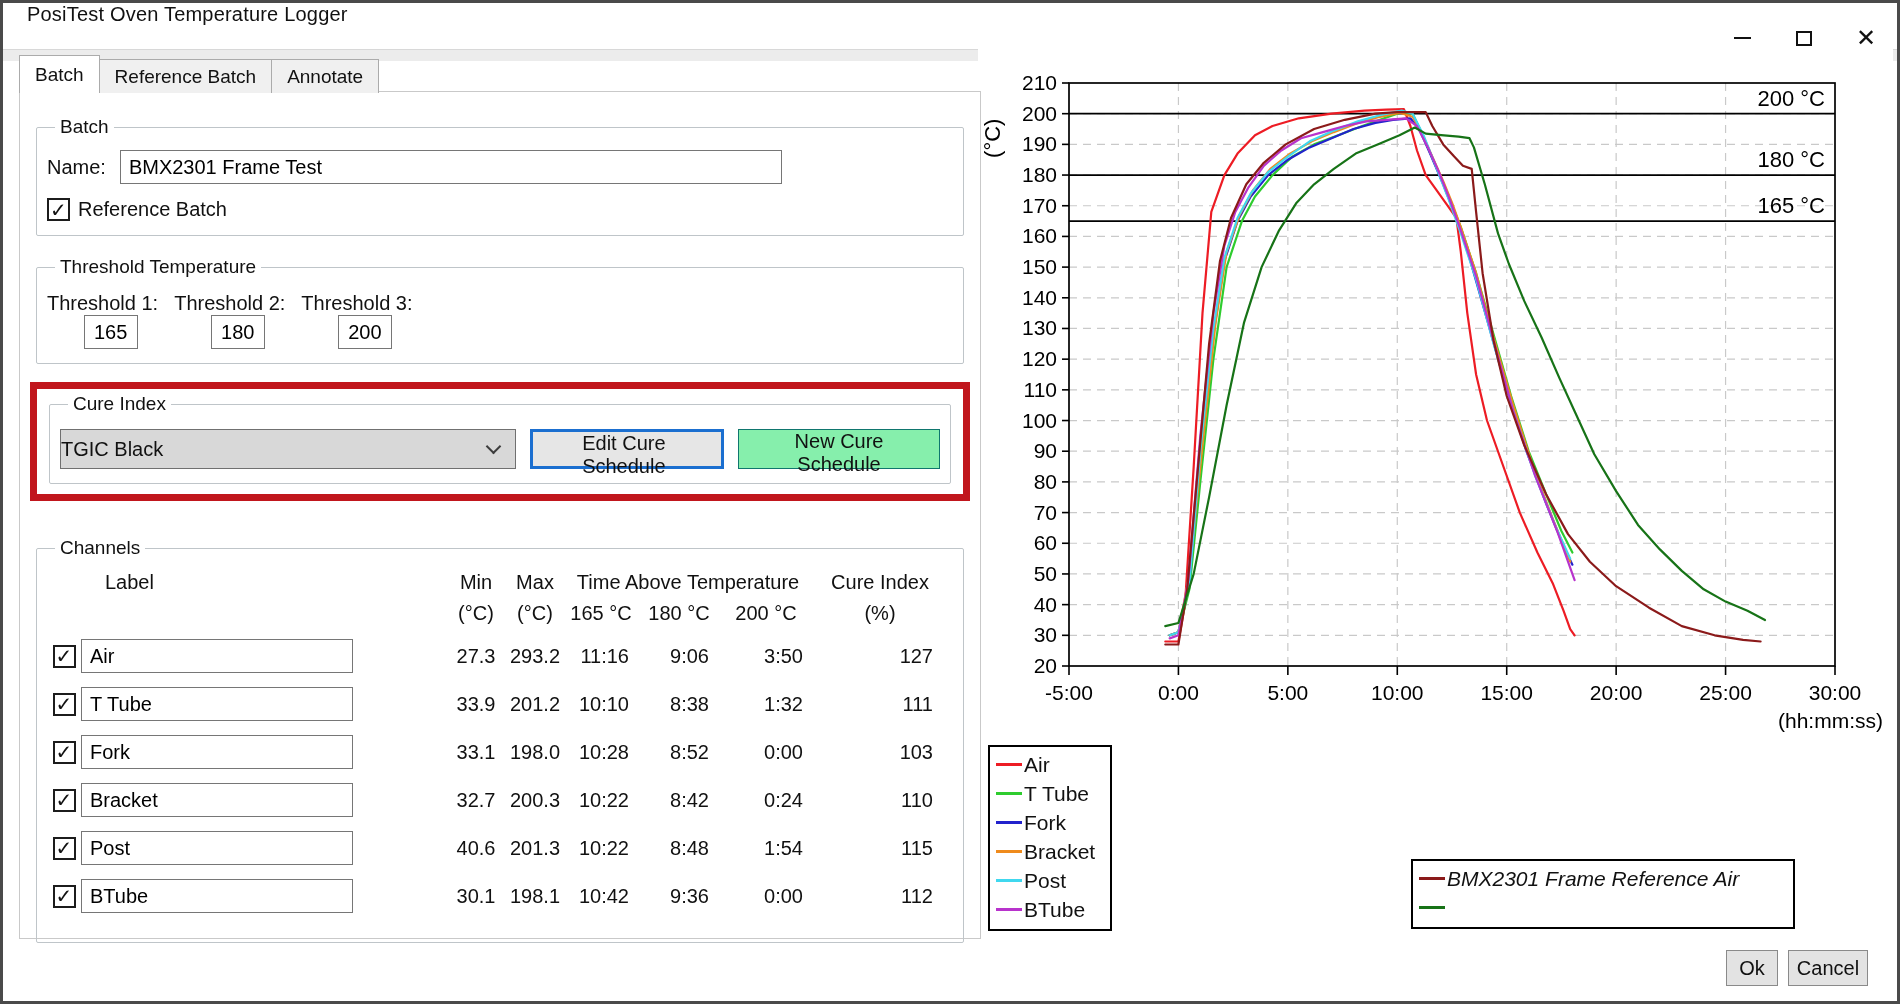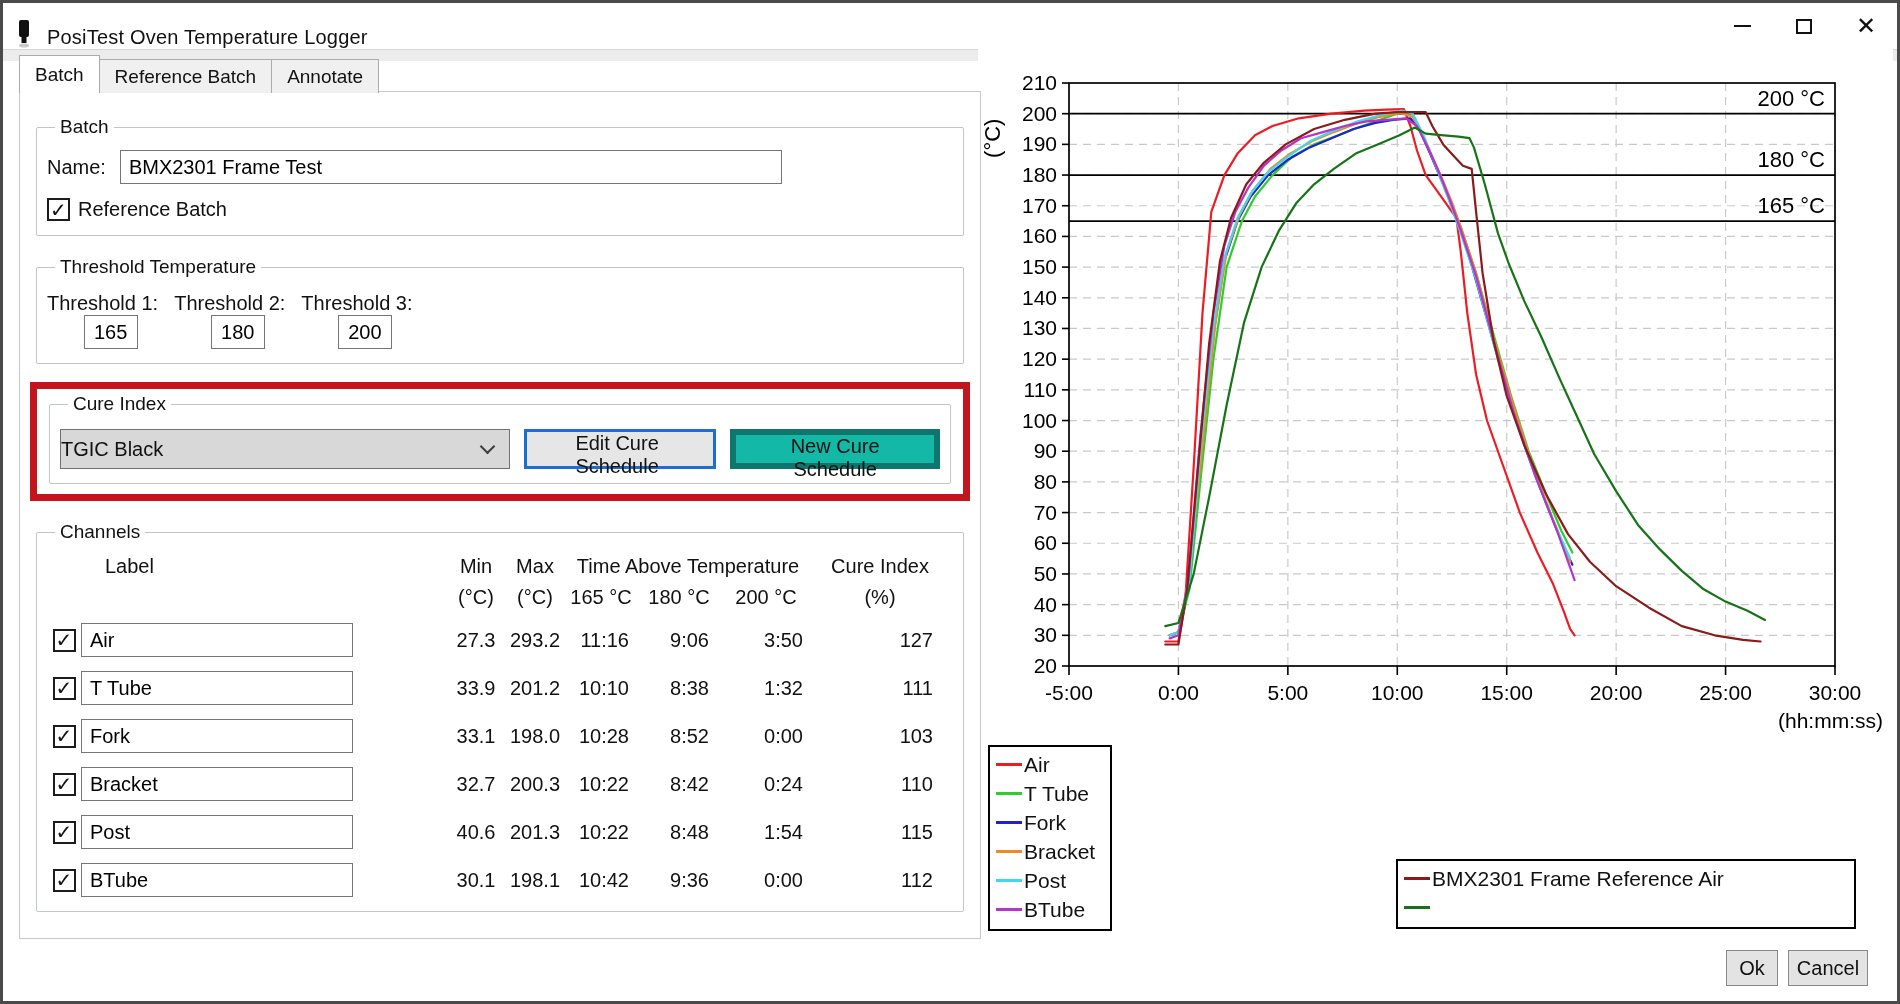--- a/index.html
+++ b/index.html
@@ -2,21 +2,21 @@
 <html><head>
 <meta charset="utf-8">
 <style>
   * { margin:0; padding:0; box-sizing:border-box; }
   html,body { width:1900px; height:1004px; overflow:hidden; background:#d9d9d9;
               font-family:"Liberation Sans", sans-serif; color:#111; }
   .window { position:absolute; left:0; top:0; width:1900px; height:1004px;
             background:#ffffff; border:3px solid #4a4a4a; }
   
   .titlebar { position:absolute; left:0; top:0; right:0; height:46px; background:#fff;
-              display:flex; align-items:flex-end; padding-left:12px; }
+              display:flex; align-items:flex-start; padding-left:24px;flex-direction:column; }
   .app-icon { width:18px; height:30px; margin-right:14px; }
   .title-text { font-size:20px; letter-spacing:.2px; }
   .winbtns { margin-left:auto; display:flex; align-items:center; height:100%; }
   .winbtn { width:62px; height:100%; display:flex; align-items:center; justify-content:center; cursor:default; }
   .ic-min { width:17px; border-top:2.5px solid #111; display:block; }
   .ic-max { width:16px; height:15px; border:2.5px solid #111; display:block; }
   .ic-close { font-size:24px; line-height:1; color:#111; }
   .under-strip { position:absolute; left:0; top:46px; right:0; height:12px;
                  background:#ececec; border-top:1px solid #d8d8d8; }
   
@@ -45,43 +45,43 @@
   .th-input { width:54px; text-align:center; margin-left:16px; height:36px; }
   
   .red-box { margin:18px 0 0 0; border:7px solid #c1161d; padding:4px 10px 10px; }
   .fs-cure { margin:0 2px; }
   .cure-row { display:flex; align-items:center; margin-top:6px; }
   .combo { width:466px; height:40px; background:#d8d8d8; border:1px solid #707070;
            display:flex; align-items:center; justify-content:space-between; padding-left:0; }
   .combo-text { font-size:20px; }
   .chev { width:11px; height:11px; border-right:2px solid #3d3d3d; border-bottom:2px solid #3d3d3d;
           transform:rotate(45deg); margin:-5px 16px 0 0; }
-  .btn { font-size:20px; height:40px; background:#14b8a6; border:6px solid #0f766e;
+  .btn { font-size:20px; height:40px; background:#86efac; border:1px solid #0f766e;
          padding:0 13px; font-family:inherit; color:#111; }
   .btn-edit { margin-left:14px; border:3px solid #1b6fd0; background:#e6e6e6;padding-left:7px; }
   .btn-new { margin-left:14px; }
   
-  .fs-channels { margin-top:20px; padding-bottom:14px; }
+  .fs-channels { margin-top:36px; padding-bottom:29px; }
   .grid { display:grid; grid-template-columns:34px 280px 84px 62px 56px 76px 80px 94px 134px;
           align-items:center; }
   .hdr { font-size:20px; margin-top:4px; }
   .hdr2 { font-size:20px; margin-top:8px; margin-bottom:10px; }
   .hc { text-align:center; }
   .hl { padding-left:24px; }
   .chan-row { margin-top:14px; }
   .chan-row .cb { justify-self:center; }
   .chan-input { width:272px; height:33px; }
   .cell-c { font-size:20px; text-align:center; }
   .cell-r { font-size:20px; text-align:right; padding-right:10px; }
   .cell-rr { font-size:20px; text-align:right; padding-right:14px; }
   
   .chart-area { position:absolute; left:975px; top:45px; width:915px; height:888px; background:#fff; }
   .legend-box { position:absolute; border:2px solid #000; background:#fff; padding:3px 8px 5px 6px; }
   .legend-left { left:10px; top:697px; width:124px; }
-  .legend-right { left:418px; top:811px; width:460px; }
+  .legend-right { left:433px; top:811px; width:384px;font-style:italic; }
   .lg-row { display:flex; align-items:center; height:29px; white-space:nowrap; }
   .lg-line { display:inline-block; width:26px; border-top:3px solid #000; margin-right:2px; flex:none; }
   .lg-text { font-size:21px; }
   
   .footbtn { position:absolute; font-size:20px; height:36px; background:#e3e3e3;
              border:1px solid #8a8a8a; font-family:inherit; color:#111; }
   .btn-ok { left:1723px; top:947px; width:52px; }
   .btn-cancel { left:1785px; top:947px; width:80px; }
   svg text { font-family:"Liberation Sans", sans-serif; fill:#000; }
 </style>

